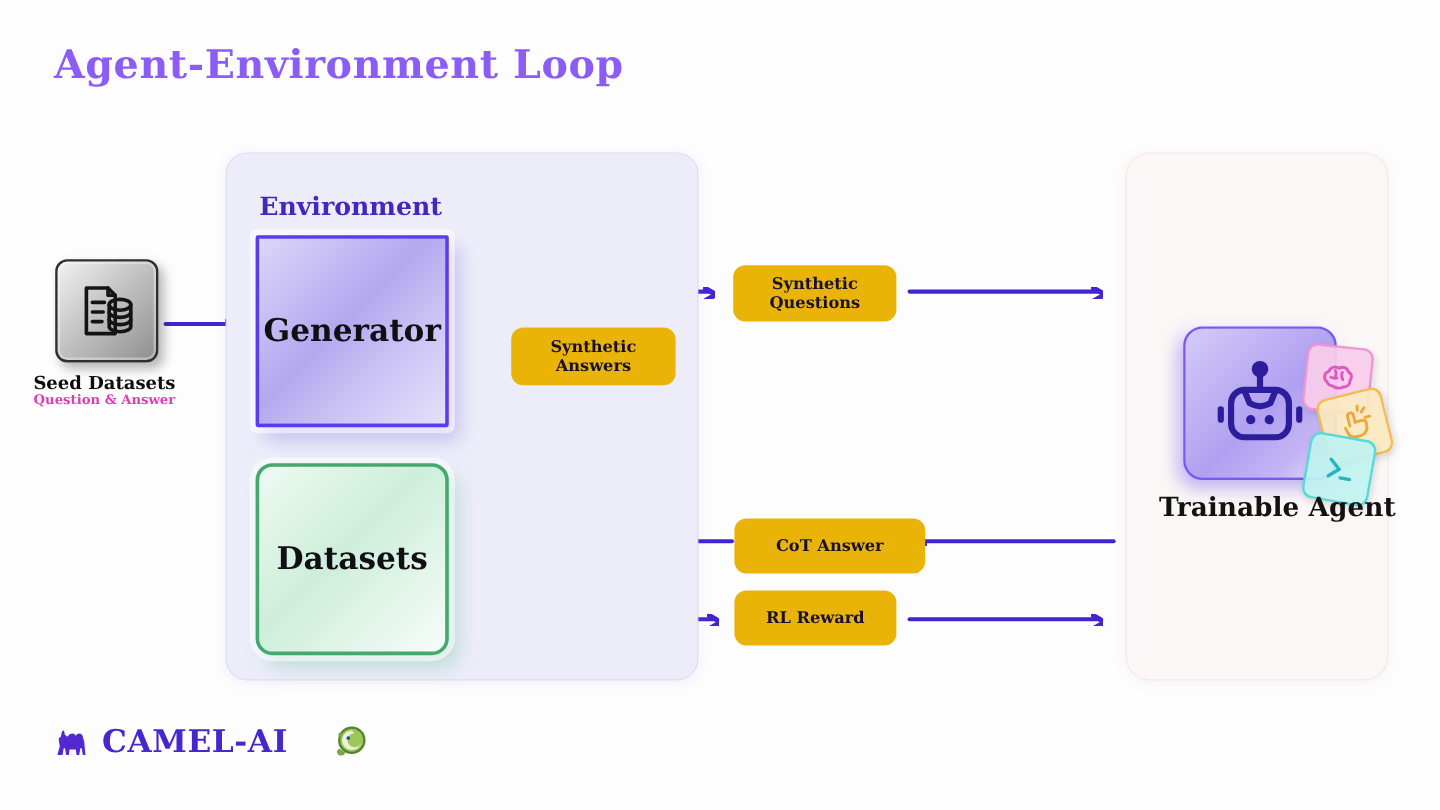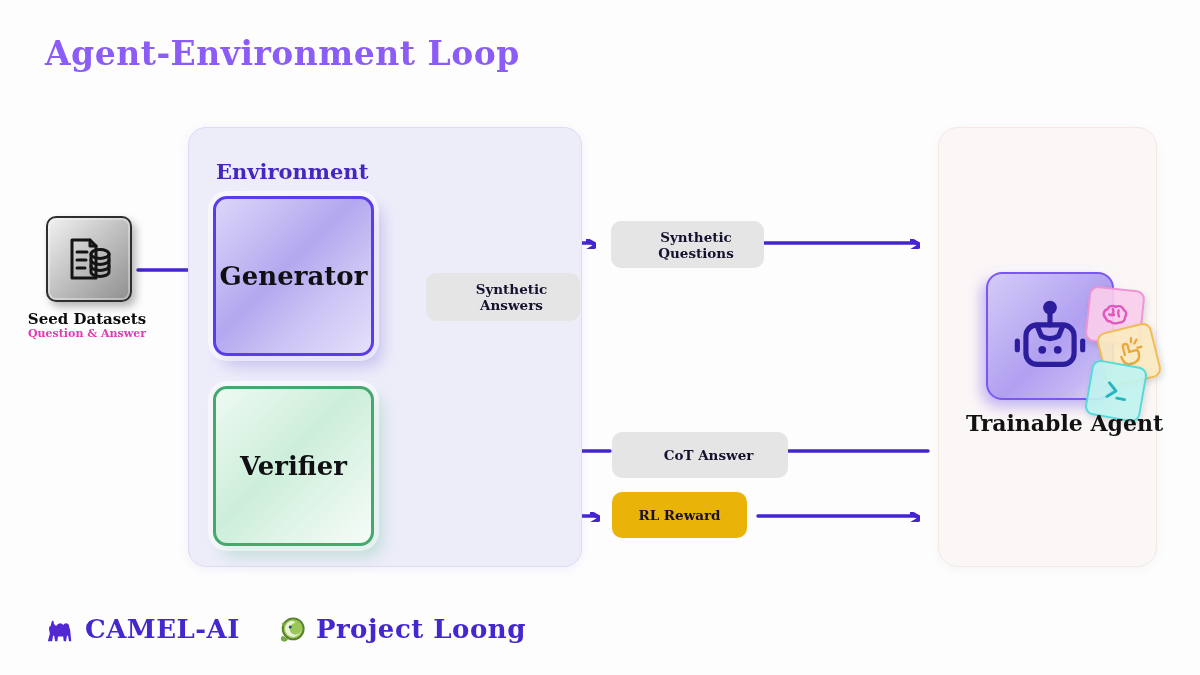--- a/index.html
+++ b/index.html
@@ -29,21 +29,21 @@
 
   
   .env-panel{
     left:188px;top:127px;width:392px;height:438px;border-radius:18px;
     background:#ededfa;border:1px solid #dfdaf5;
     box-shadow:0 2px 10px rgba(150,140,220,0.12);
   }
   .env-title{left:216px;top:146px;font-size:21px;font-weight:bold;color:#4527c0;margin-top:13px;}
 
   .gen-box{
-    left:213px;top:196px;width:155px;height:154px;border-radius:14px;
+    left:213px;top:196px;width:155px;height:154px;border-radius:2px;
     background:linear-gradient(135deg,#dcd6f9 0%,#b3a8ef 45%,#cdc5f5 70%,#e4e0fa 100%);
     border:3px solid #5b3cec;
     box-shadow:0 0 0 5px rgba(255,255,255,0.55), 8px 10px 16px rgba(120,105,215,0.35);
     display:flex;align-items:center;justify-content:center;
   }
   .gen-label{font-size:26px;font-weight:bold;color:#0f0f14;}
 
   .ver-box{
     left:213px;top:386px;width:155px;height:154px;border-radius:14px;
     background:linear-gradient(135deg,#eefaf2 0%,#cdeeda 45%,#e0f5e8 70%,#f6fcf8 100%);
@@ -51,21 +51,21 @@
     box-shadow:0 0 0 5px rgba(255,255,255,0.55), 8px 10px 16px rgba(110,190,150,0.35);
     display:flex;align-items:center;justify-content:center;
   }
   .ver-label{font-size:26px;font-weight:bold;color:#0f0f14;}
 
   
   .pill{
     border-radius:10px;display:flex;align-items:center;justify-content:center;
     font-size:13.5px;font-weight:bold;color:#17102e;text-align:center;
   }
-  .pill-purple{background:#e5e5e5;padding-left:17px;}
+  .pill-purple{background:#eab308;}
   .pill-green{background:#eab308;}
   .pill-syn-q{left:611px;top:221px;width:136px;height:47px;}
   .pill-syn-a{left:426px;top:273px;width:137px;height:48px;}
   .pill-cot{left:612px;top:432px;width:159px;height:46px;}
   .pill-rl{left:612px;top:492px;width:135px;height:46px;}
 
   
   .agent-panel{
     left:938px;top:127px;width:217px;height:438px;border-radius:20px;
     background:#fbf7f6;border:1px solid #f2e9e4;
@@ -82,21 +82,21 @@
     width:52px;height:52px;border-radius:9px;
     display:flex;align-items:center;justify-content:center;
     box-shadow:2px 3px 6px rgba(0,0,0,0.12);
   }
   .sticker-brain{left:1087px;top:288px;transform:rotate(6deg);background:rgba(248,205,235,0.92);border:2px solid #ee95d5;}
   .sticker-hand{left:1101px;top:327px;transform:rotate(-14deg);background:rgba(251,233,192,0.92);border:2px solid #f2bc55;}
   .sticker-terminal{left:1088px;top:363px;transform:rotate(10deg);background:rgba(191,242,239,0.92);border:2px solid #55d9d9;}
   .agent-label{left:938px;top:410px;width:253px;text-align:center;font-size:22px;font-weight:bold;color:#121212;}
 
   
-  .footer{left:45px;top:604px;height:40px;display:flex;align-items:flex-end;gap:10px;}
+  .footer{left:45px;top:604px;height:40px;display:flex;align-items:flex-start;gap:10px;}
   .footer-text{font-size:26px;font-weight:bold;color:#4527cd;letter-spacing:0.5px;}
   .footer-gap{width:18px;}
 
   .arrows-layer{left:0;top:0;width:1200px;height:675px;pointer-events:none;}
 </style>
 </head>
 <body>
 
 <div class="abs page-title">Agent-Environment Loop</div>
 
@@ -136,21 +136,21 @@
 <div class="abs seed-sublabel">Question &amp; Answer</div>
 
 <div class="abs env-panel"></div>
 <div class="abs env-title">Environment</div>
 
 <div class="abs gen-box">
   <span class="gen-label">Generator</span>
 </div>
 
 <div class="abs ver-box">
-  <span class="ver-label">Verifier</span>
+  <span class="ver-label">Datasets</span>
 </div>
 
 <div class="abs pill pill-purple pill-syn-q">Synthetic Questions</div>
 <div class="abs pill pill-purple pill-syn-a">Synthetic Answers</div>
 <div class="abs pill pill-purple pill-cot">CoT Answer</div>
 <div class="abs pill pill-green pill-rl">RL Reward</div>
 
 <div class="abs agent-panel"></div>
 <div class="abs agent-icon-box">
   <svg width="86" height="86" viewBox="0 0 100 100" fill="none" stroke="#2b1d9c" stroke-width="6" stroke-linecap="round" stroke-linejoin="round">
@@ -191,14 +191,13 @@
   </svg>
   <span class="footer-text">CAMEL-AI</span>
   <span class="footer-gap"></span>
   <svg width="28" height="28" viewBox="0 0 24 24">
     <path d="M4,17 q-3,2 -0.5,4.5 q3.5,1.5 5,-1.5" fill="#79a843"></path>
     <circle cx="13" cy="11" r="9" fill="#9bc75a" stroke="#55812b" stroke-width="1.6"></circle>
     <path d="M13,4 a7,7 0 1 0 7,7 a5,5 0 1 1 -5,-5" fill="#e8f2d4"></path>
     <path d="M5,9 q-2,-1 -1.5,-3 q2,-1 3,1" fill="#79a843"></path>
     <circle cx="10.5" cy="9.5" r="1.3" fill="#1c4f86"></circle>
   </svg>
-  <span class="footer-text">Project Loong</span>
 </div>
 
 </body></html>

